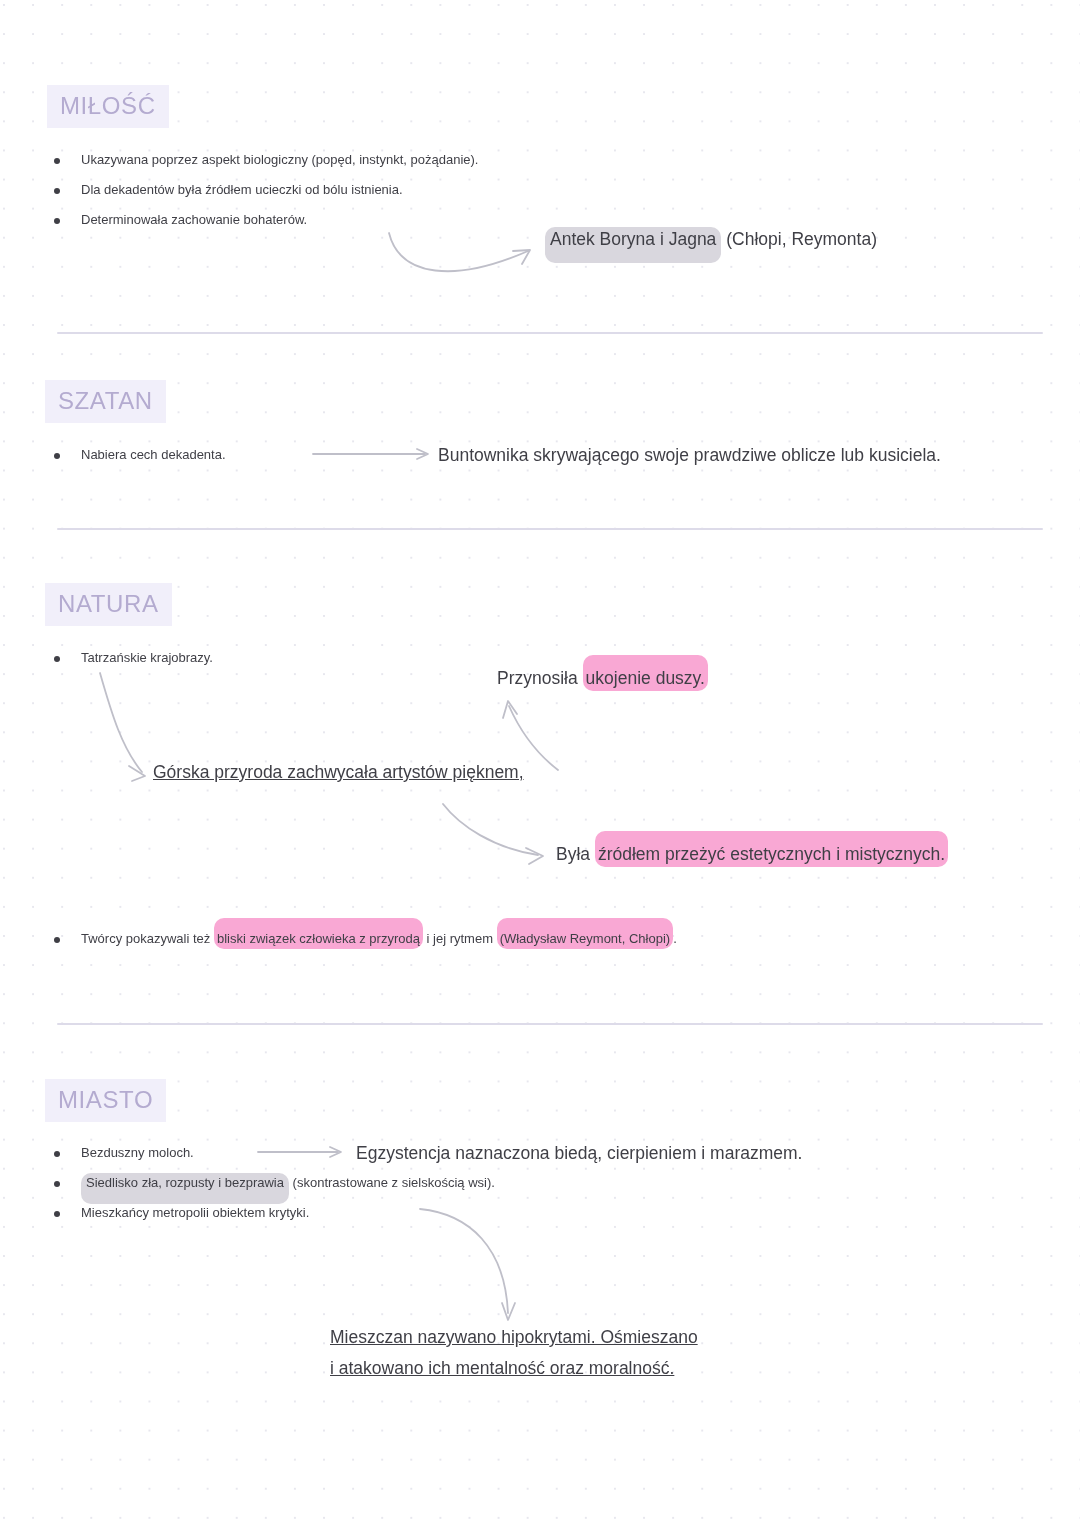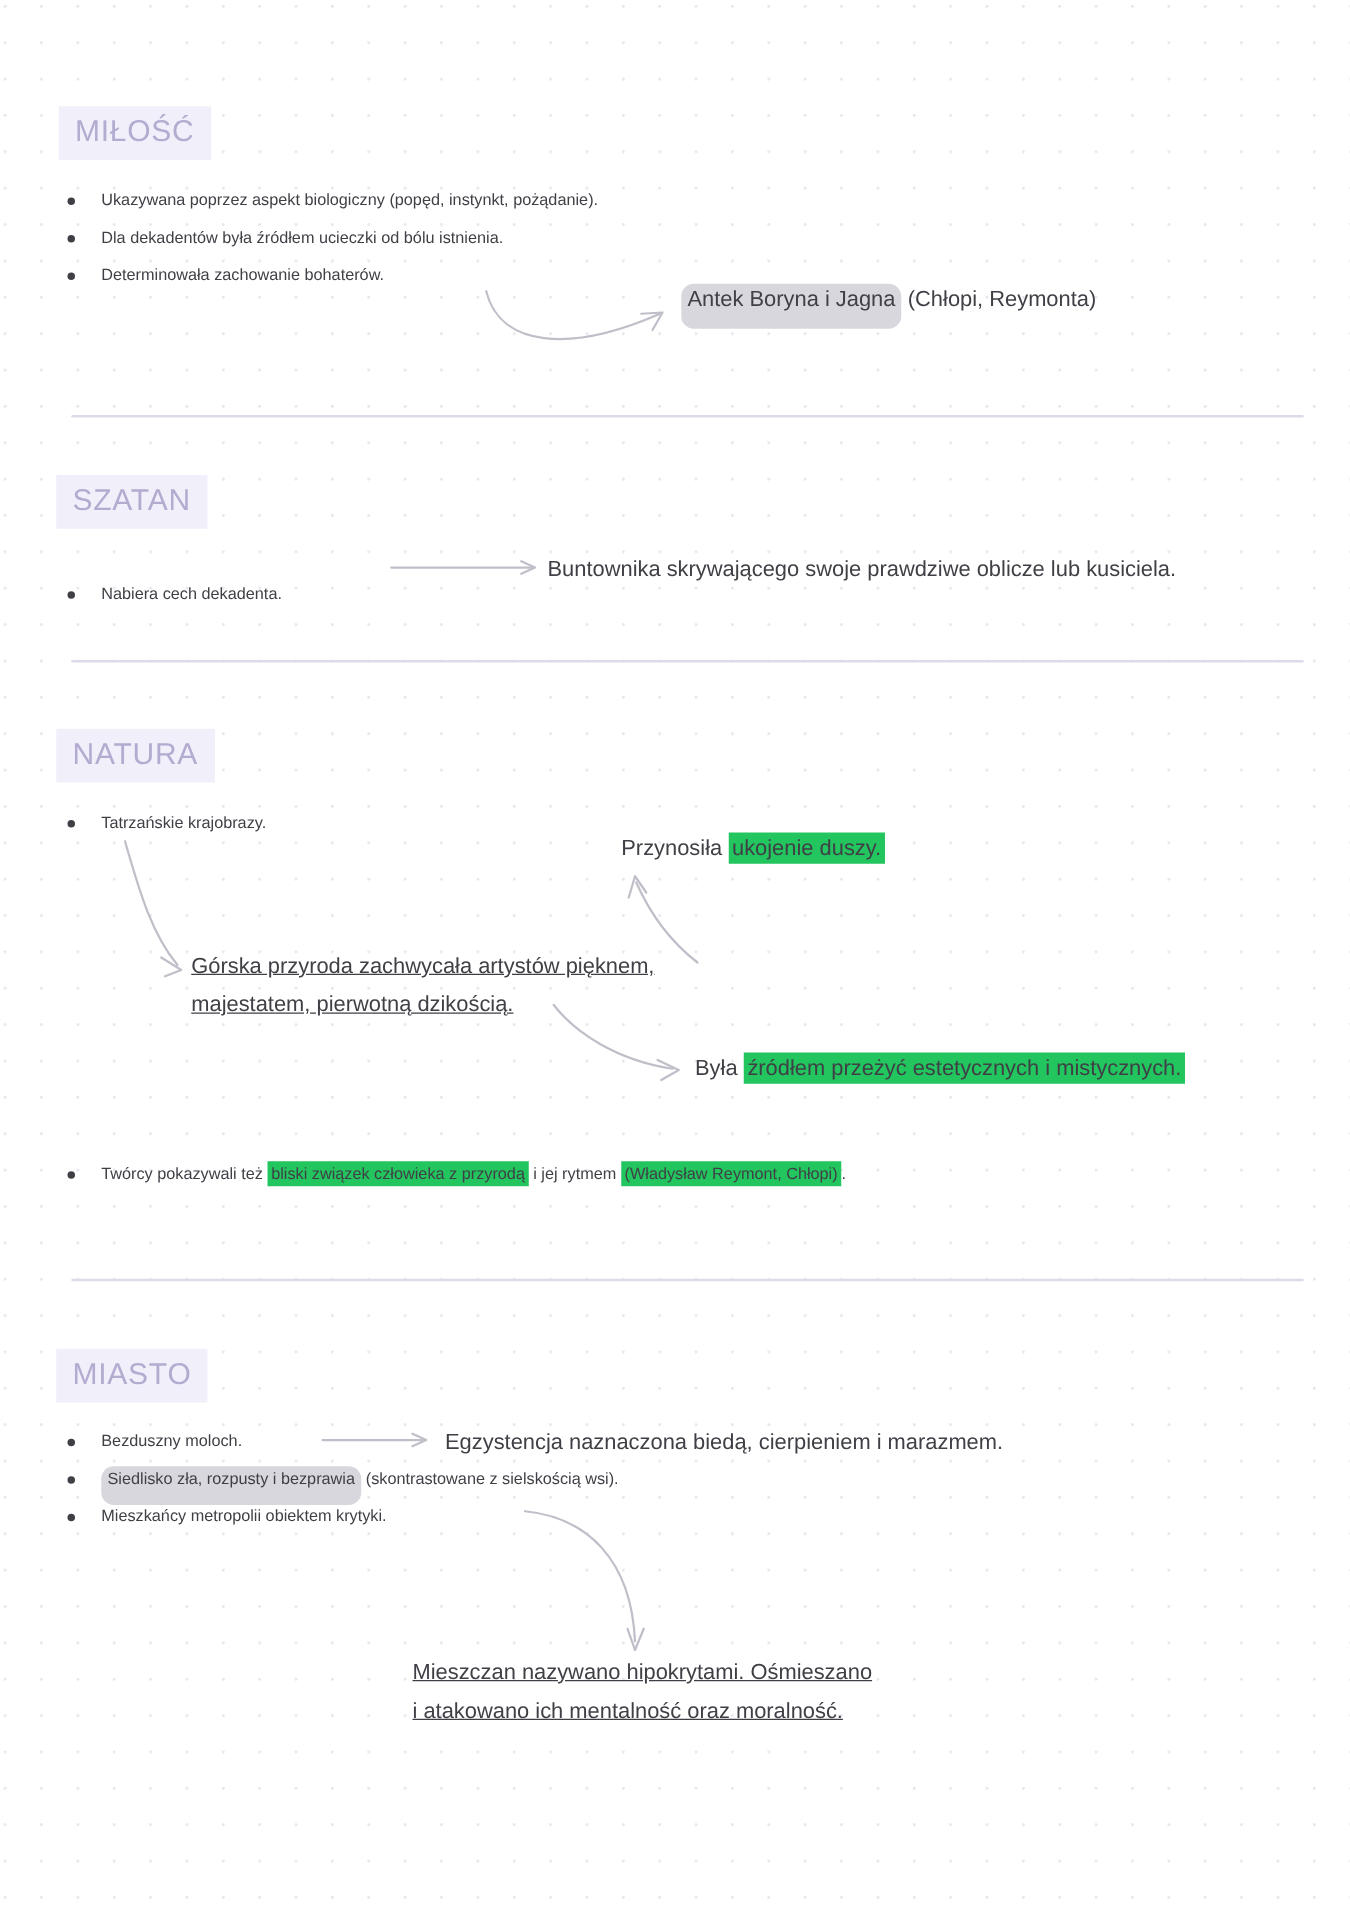--- a/index.html
+++ b/index.html
@@ -84,23 +84,23 @@
 
   
   .hl {
     background: #d9d7de;
     border-radius: 10px;
     padding: 2px 5px 14px 5px;
     box-decoration-break: clone;
     -webkit-box-decoration-break: clone;
   }
   .hl-sq {
-    background: #22c55e;
-    border-radius: 0;
-    padding: 2px 3px 3px 3px;
+    background: #f9a8d4;
+    border-radius: 10px;
+    padding: 13px 3px 3px 3px;
     box-decoration-break: clone;
     -webkit-box-decoration-break: clone;
   }
 
   
   .arrows {
     position: absolute;
     left: 0; top: 0;
     width: 1080px;
     height: 1527px;
@@ -166,41 +166,40 @@
   </ul>
 
   <div class="free-text" style="left:545px; top:224px;">
     <span class="hl">Antek Boryna i Jagna</span><span> (Chłopi, Reymonta)</span>
   </div>
 
   <div class="divider" style="top:332px;"></div>
 
   <div class="chip" style="left:45px; top:380px;">SZATAN</div>
 
-  <ul class="bullet-list" style="left:49px; top:440px;margin-top:20px;">
+  <ul class="bullet-list" style="left:49px; top:440px;">
     <li class="bullet-row">Nabiera cech dekadenta.</li>
   </ul>
 
   <div class="free-text" style="left:438px; top:440px;">Buntownika skrywającego swoje prawdziwe oblicze lub kusiciela.</div>
 
   <div class="divider" style="top:528px;"></div>
 
   <div class="chip" style="left:45px; top:583px;">NATURA</div>
 
   <ul class="bullet-list" style="left:49px; top:643px;">
     <li class="bullet-row">Tatrzańskie krajobrazy.</li>
   </ul>
 
   <div class="free-text" style="left:497px; top:663px;">
     <span>Przynosiła </span><span class="hl-sq">ukojenie duszy.</span>
   </div>
 
   <div class="free-text two-line" style="left:153px; top:757px;">
     <div>Górska przyroda zachwycała artystów pięknem,</div>
-    <div>majestatem, pierwotną dzikością.</div>
   </div>
 
   <div class="free-text" style="left:556px; top:839px;">
     <span>Była </span><span class="hl-sq">źródłem przeżyć estetycznych i mistycznych.</span>
   </div>
 
   <ul class="bullet-list" style="left:49px; top:924px;">
     <li class="bullet-row">
       <span>Twórcy pokazywali też </span><span class="hl-sq">bliski związek człowieka z przyrodą</span><span> i jej rytmem </span><span class="hl-sq">(Władysław Reymont, Chłopi)</span><span>.</span>
     </li>

